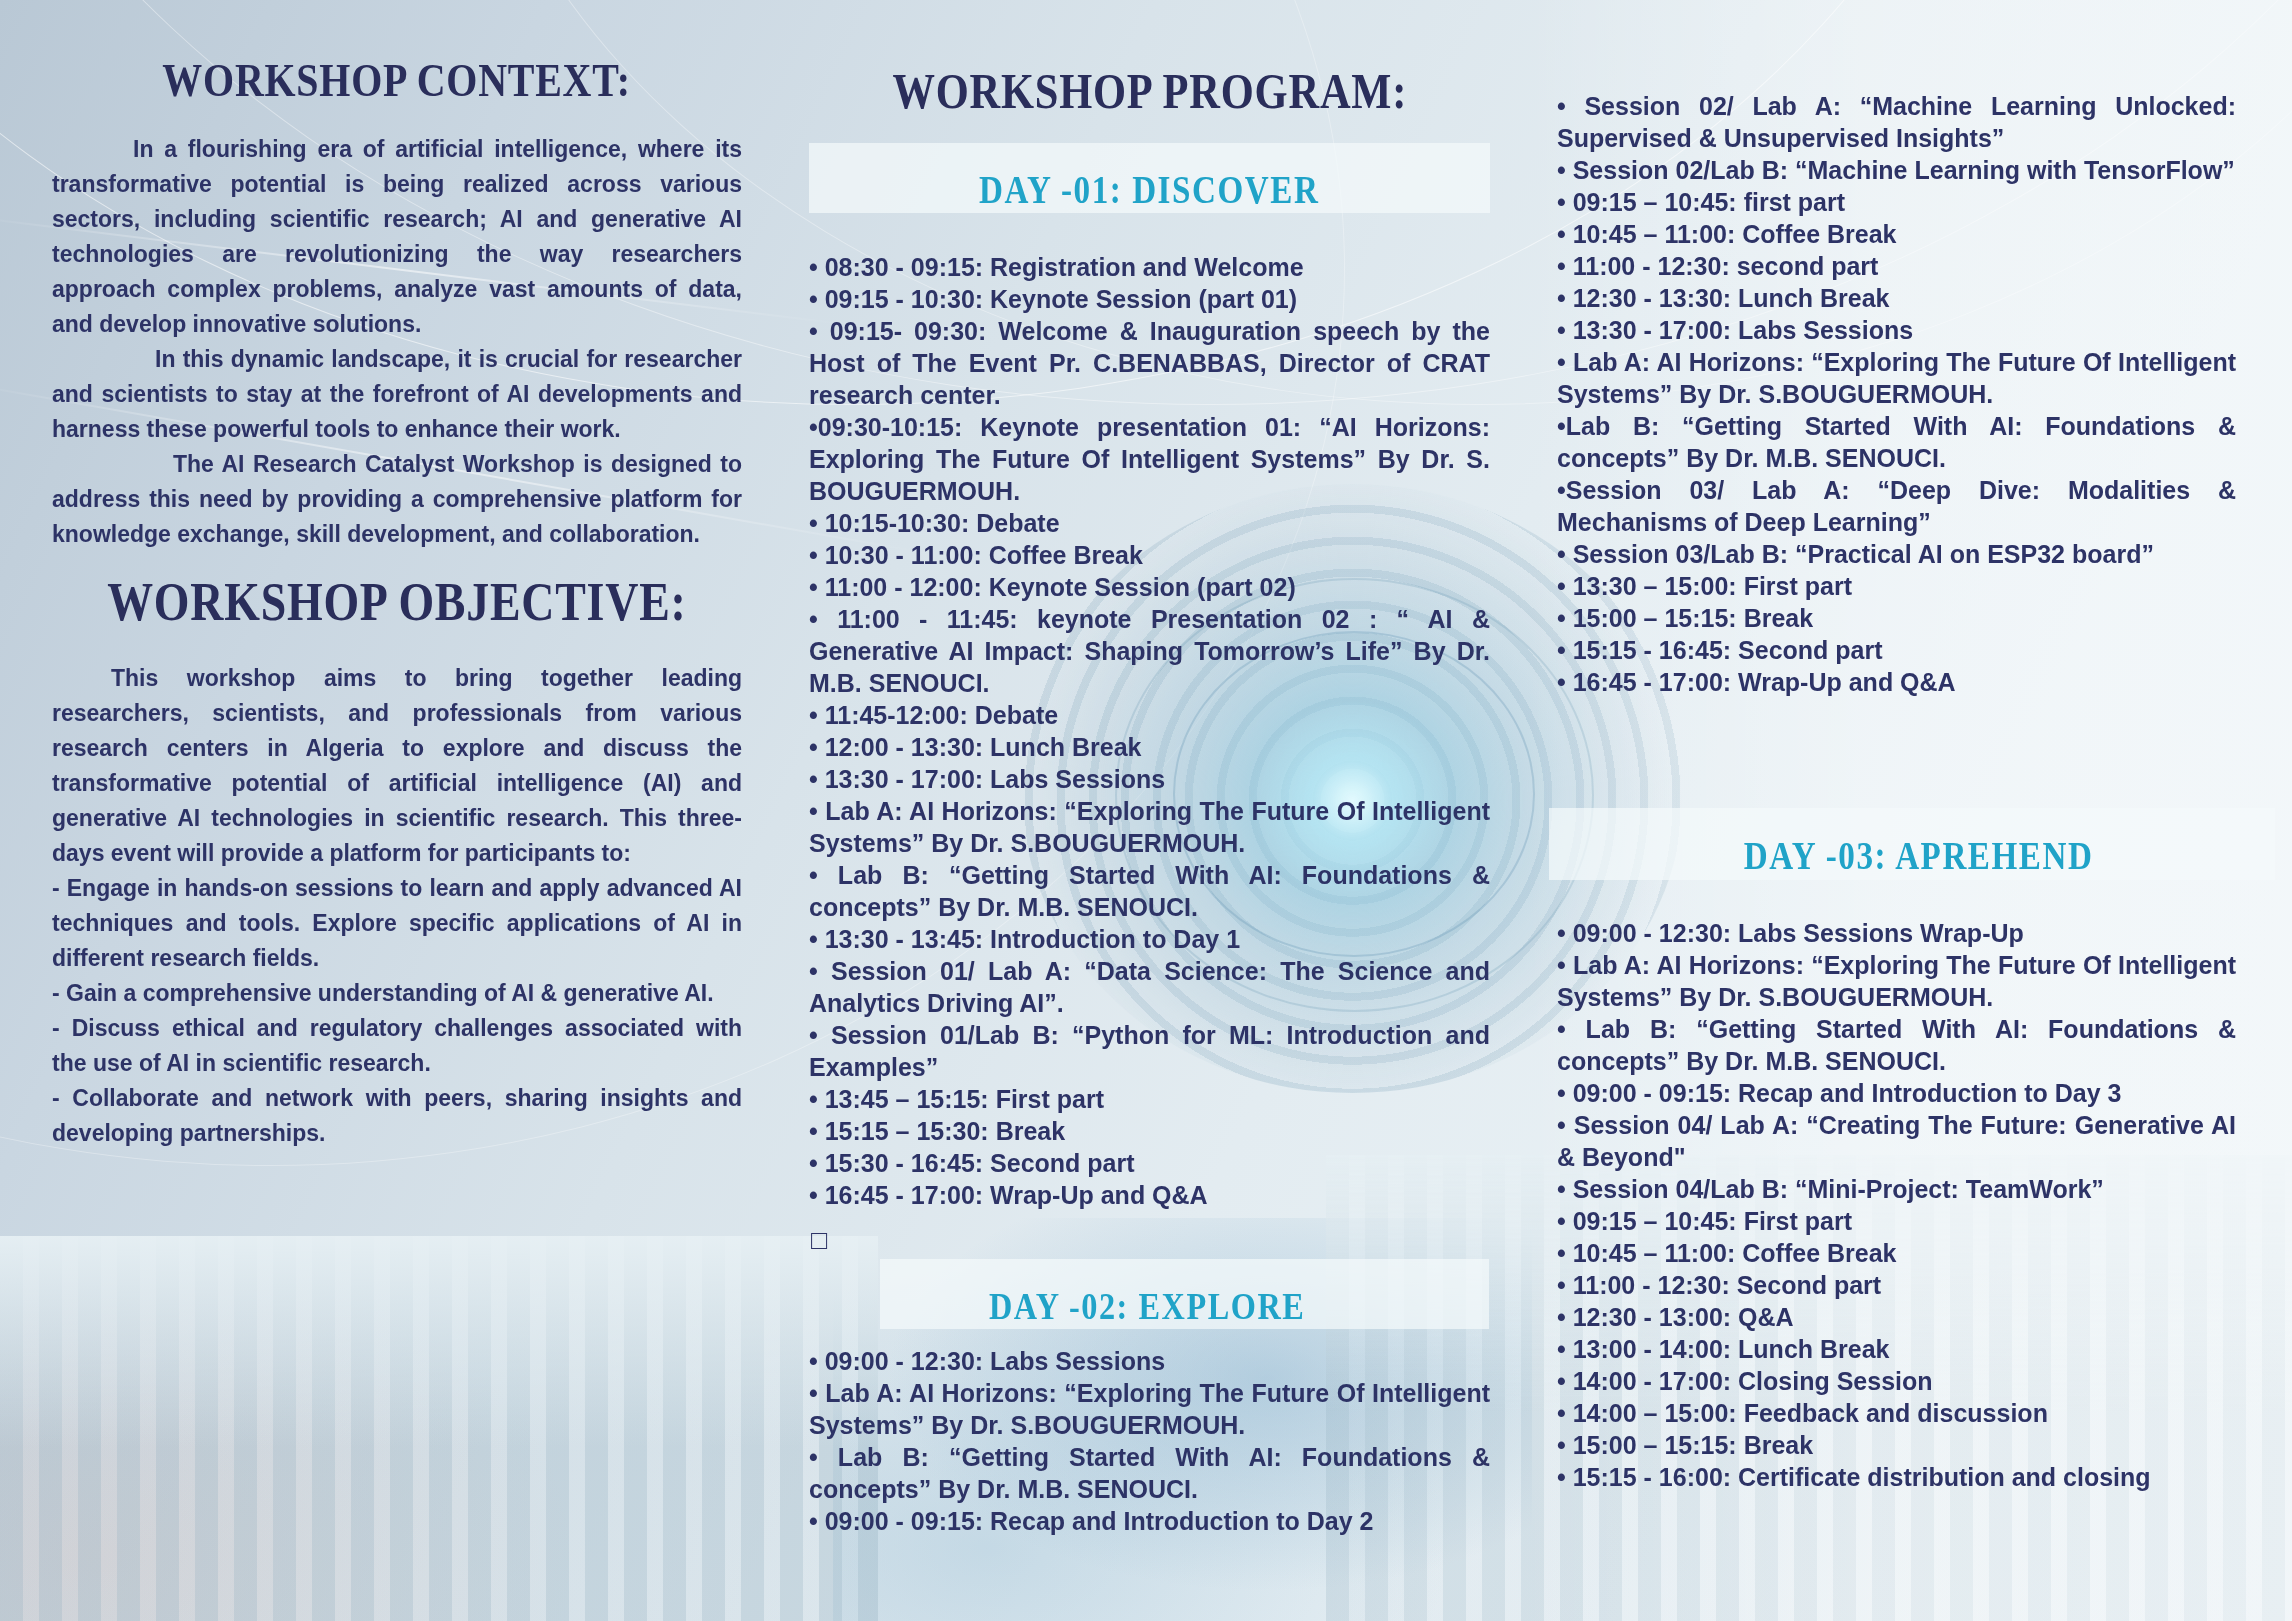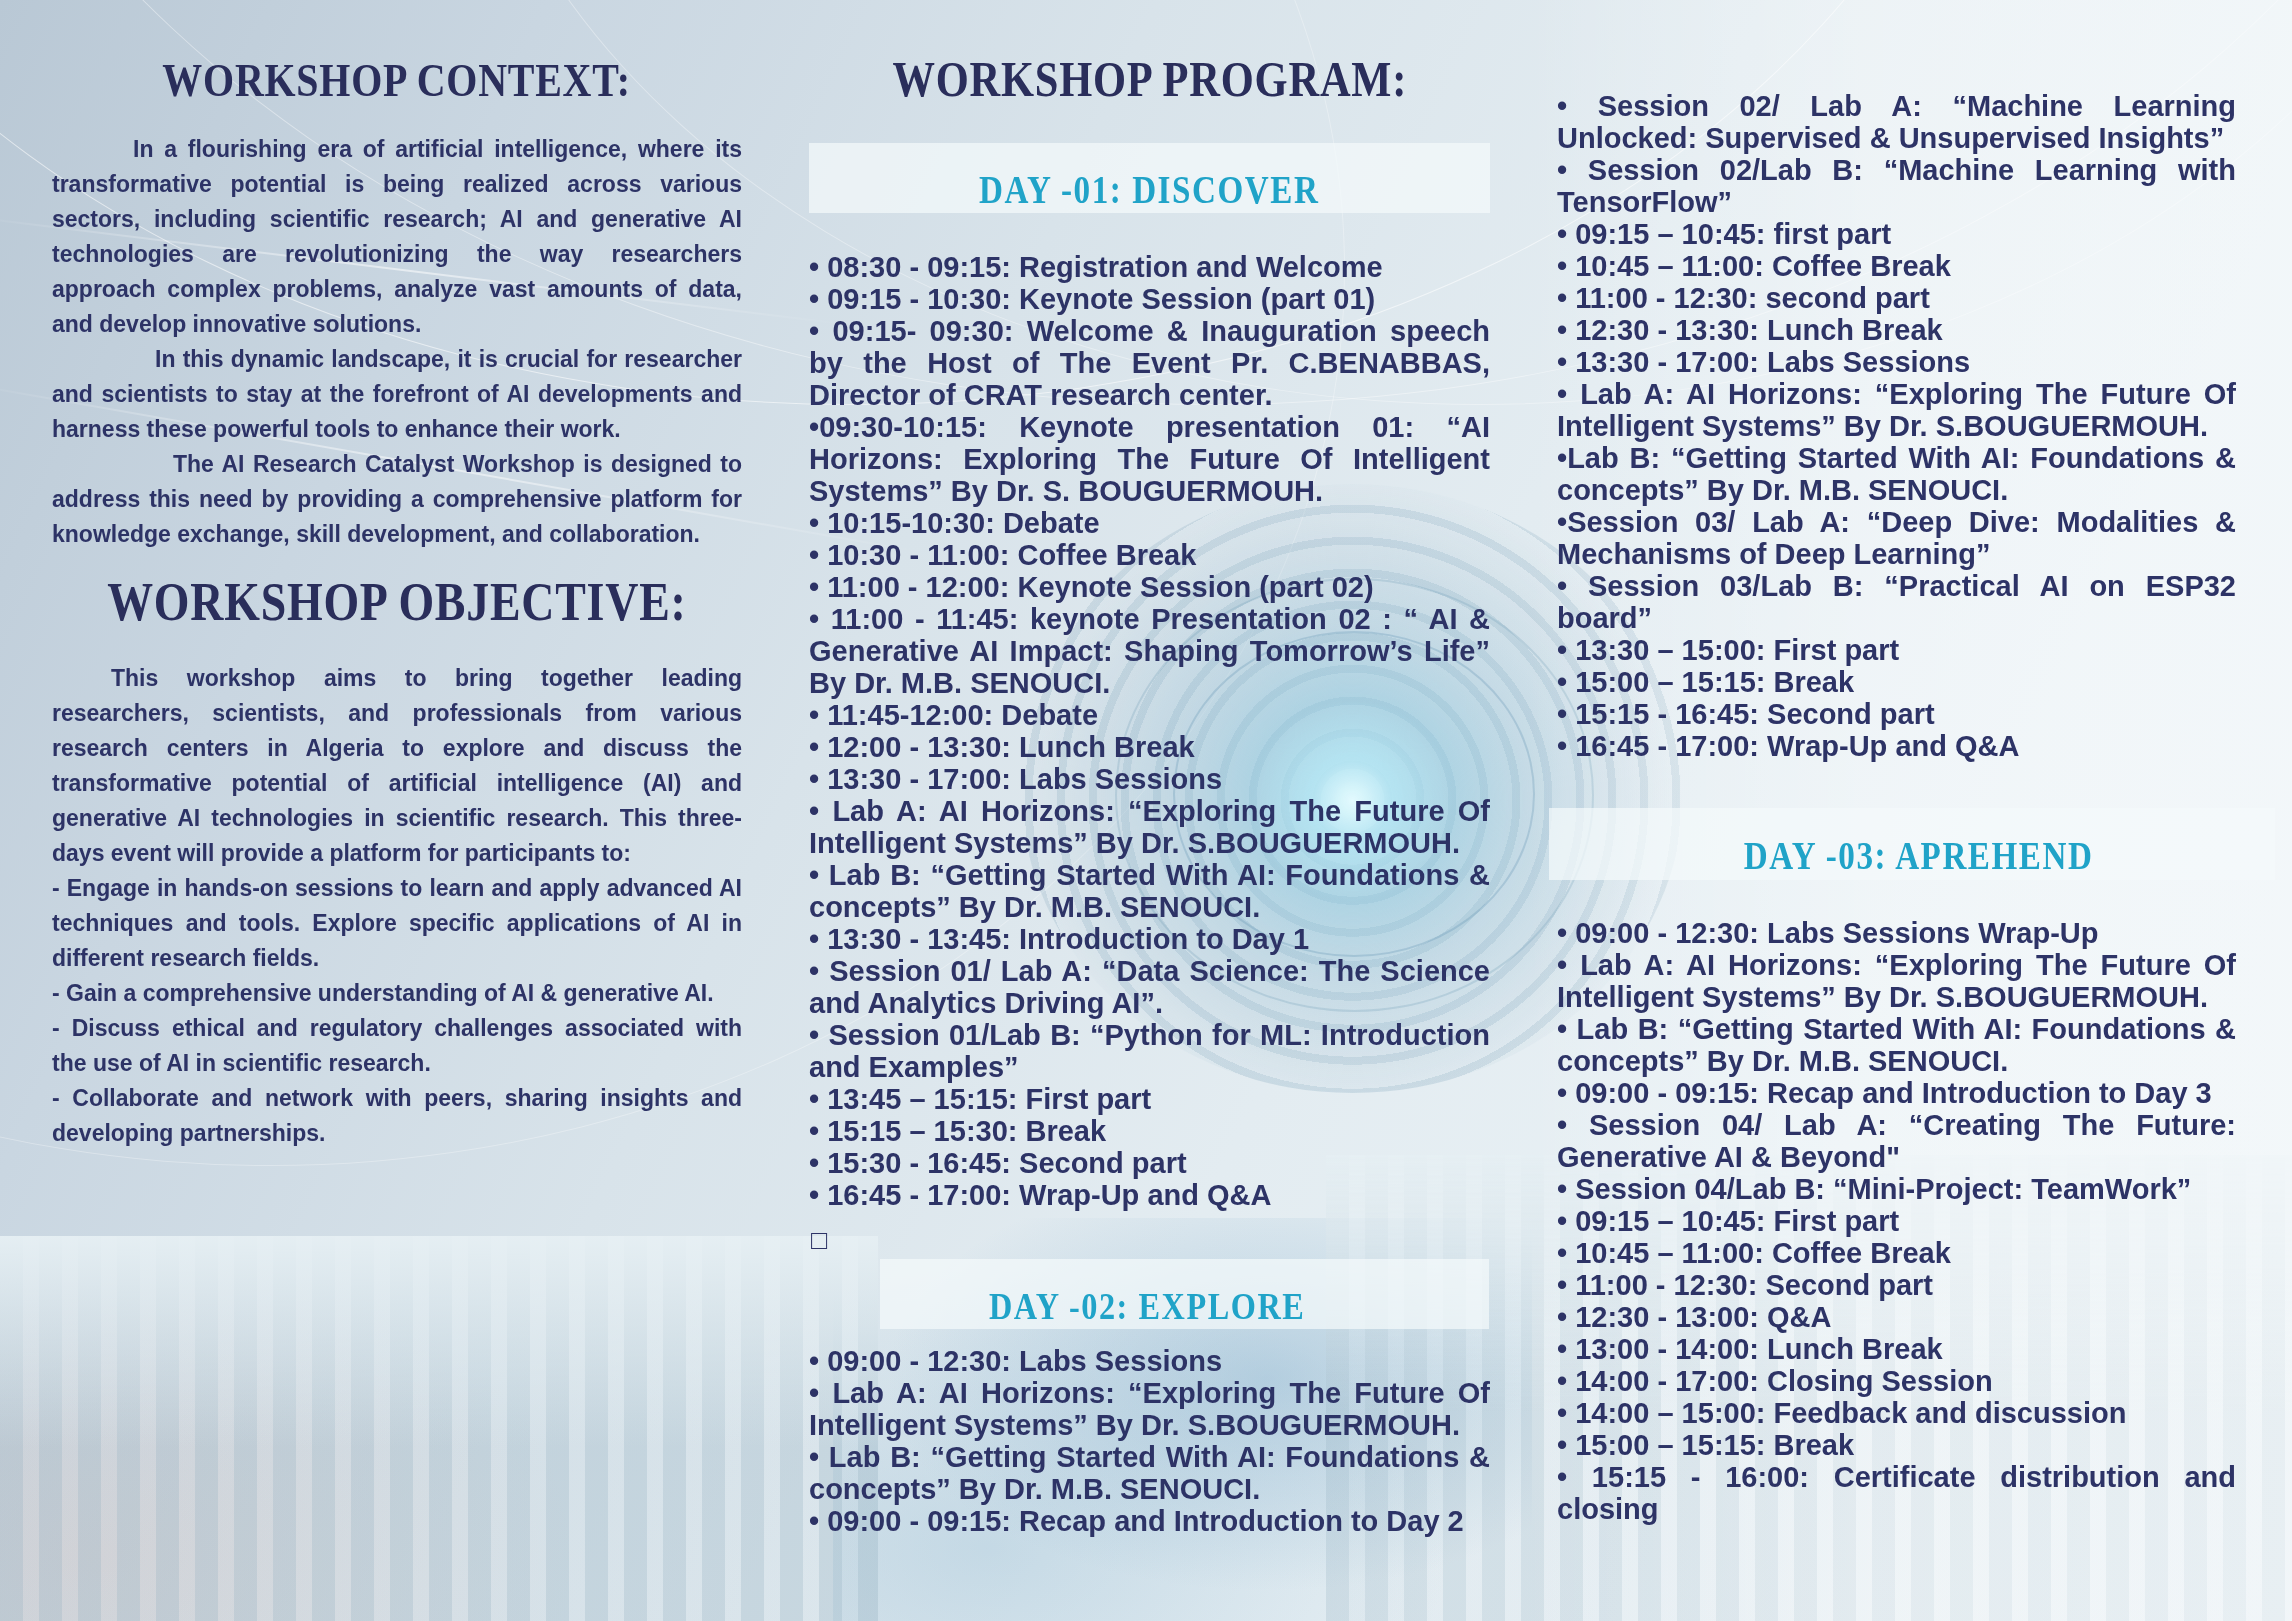--- a/index.html
+++ b/index.html
@@ -52,21 +52,21 @@
   .stencil > span { display:inline-block; transform:scaleX(0.85); transform-origin:center; letter-spacing:0.9px; }
   .panel { position:absolute; }
   .heading { text-align:center; }
   p { margin:0; }
   .bodytext { color:#2d3366; font-weight:bold; }
   .left-col p { font-size:23px; line-height:35px; text-align:justify; }
   .ind-a { text-indent:81px; }
   .ind-b { text-indent:103px; }
   .ind-c { text-indent:121px; }
   .ind-d { text-indent:59px;margin-top:23px; }
-  .sched p { font-size:29px; line-height:32px; text-align:justify; }
+  .sched p { font-size:25px; line-height:32px; text-align:justify; }
   .band { position:absolute; background:rgba(244,249,251,0.72); }
   .day-title { color:#20a3c8; text-align:center;border-radius:32px; }
   .day-title > span { letter-spacing:1.8px; }
   .glyphbox { position:absolute; font-size:27px; color:#2d3366; font-weight:bold; }
 </style>
 </head>
 <body>
 
 <div class="page">
 
@@ -101,21 +101,21 @@
       <div>
 
       <p>- Engage in hands-on sessions to learn and apply advanced AI techniques and tools. Explore specific applications of AI in different research fields.</p>
           <p>- Gain a comprehensive understanding of AI &amp; generative AI.</p>
           <p>- Discuss ethical and regulatory challenges associated with the use of AI in scientific research.</p>
           <p>- Collaborate and network with peers, sharing insights and developing partnerships.</p>
         </div>
     </div>
   </div>
 
-  <div class="panel" style="left:809px; top:0; width:681px;">
+  <div class="panel" style="left:809px; top:12px; width:681px;">
     <div class="stencil heading" style="font-size:50px; line-height:72px; margin-top:43px;">
       <span>WORKSHOP PROGRAM:</span>
     </div>
   </div>
 
   <div class="band" style="left:809px; top:143px; width:681px; height:70px;">
     <div class="stencil day-title" style="font-size:39px; line-height:70px;">
       <span>DAY -01: DISCOVER</span>
     </div>
   </div>

